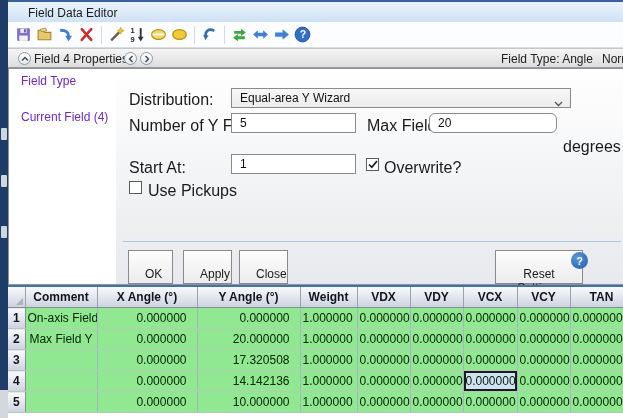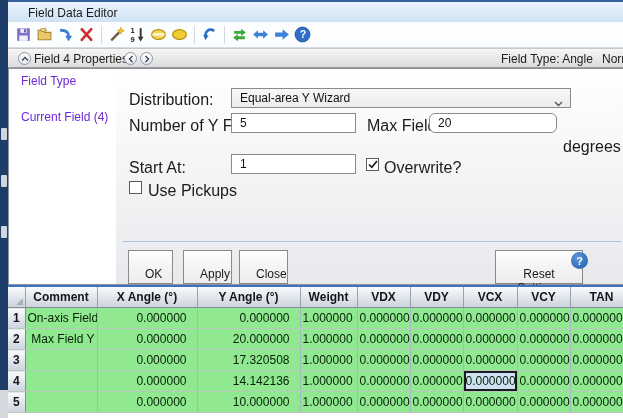--- a/index.html
+++ b/index.html
@@ -65,21 +65,21 @@
   .tablewrap{left:8px;top:287px;width:615px;height:131px;overflow:hidden;}
   table.grid{border-collapse:collapse;table-layout:fixed;width:625px;}
   table.grid th{height:20px;background:linear-gradient(#f9fafc,#ccd3de);
     font-size:12px;font-weight:bold;color:#14141e;border-right:1px solid #9aa3ad;border-bottom:1px solid #858d97;
     padding:0;overflow:hidden;white-space:nowrap;}
   table.grid td{height:21px;background:#90e890;font-size:12px;color:#062006;
     border-right:1px solid #a3b6c4;border-bottom:1px solid #b7c9bc;padding:0 10px 0 2px;
     text-align:right;overflow:hidden;white-space:nowrap;box-sizing:border-box;}
   table.grid td.rownum{background:linear-gradient(#f9fafc,#ccd3de);font-weight:bold;color:#14141e;
     text-align:center;padding:0;border-right:1px solid #858d97;}
-  table.grid td.comment-cell{padding:0 2px;}
+  table.grid td.comment-cell{text-align:center;padding:0 2px;}
   table.grid td.selected{background:#cfe2f4;box-shadow:inset 0 0 0 2px #1b1b1b;}
   .corner{position:relative;}
   .corner:after{content:"";position:absolute;right:2px;bottom:2px;border-style:solid;
     border-width:0 0 7px 7px;border-color:transparent transparent #aab2bc transparent;}
 </style>
 </head>
 <body>
 
 <div id="canvas">
 

